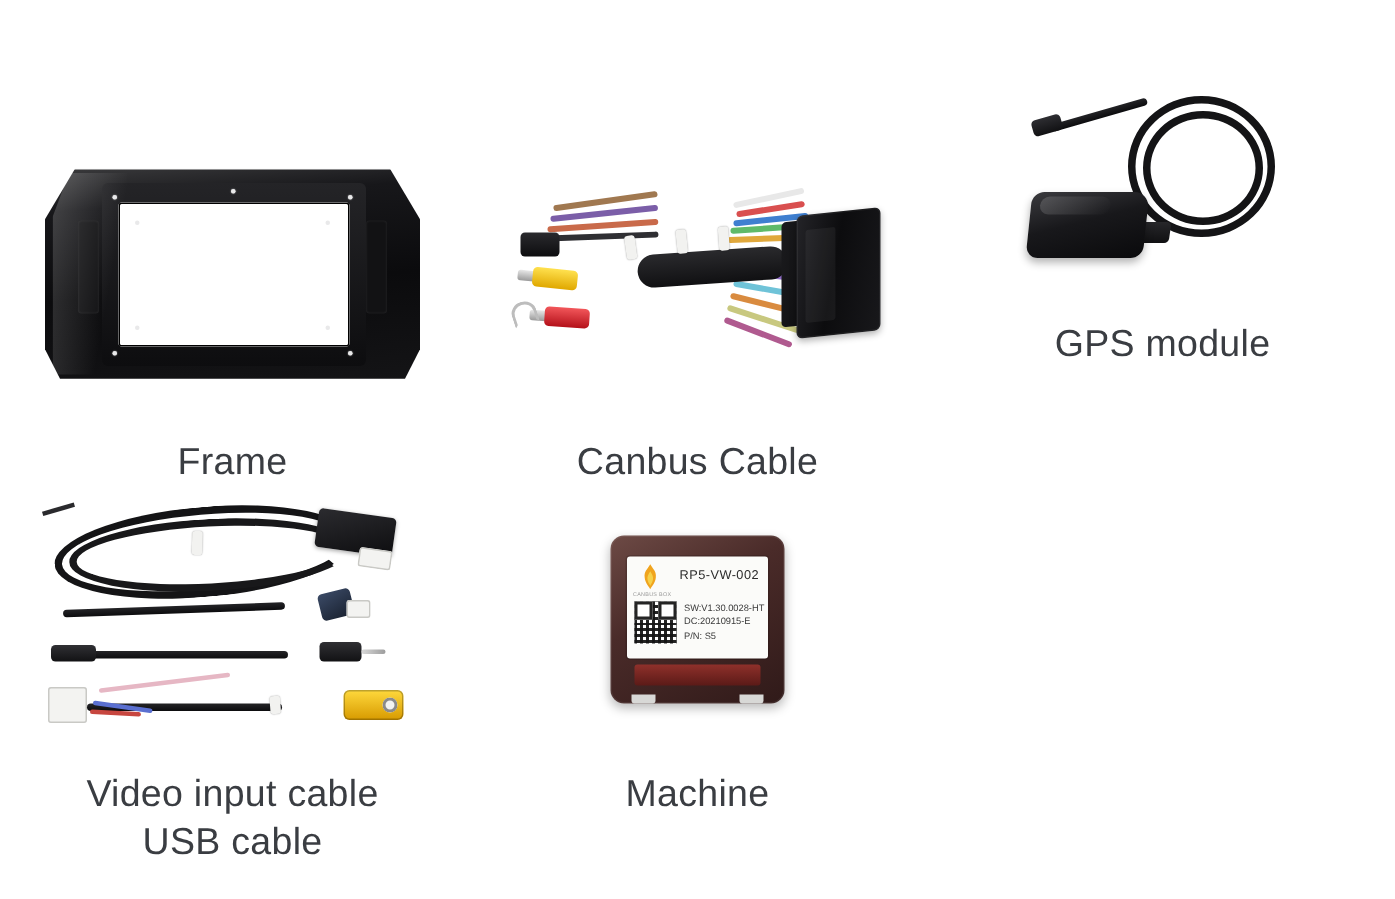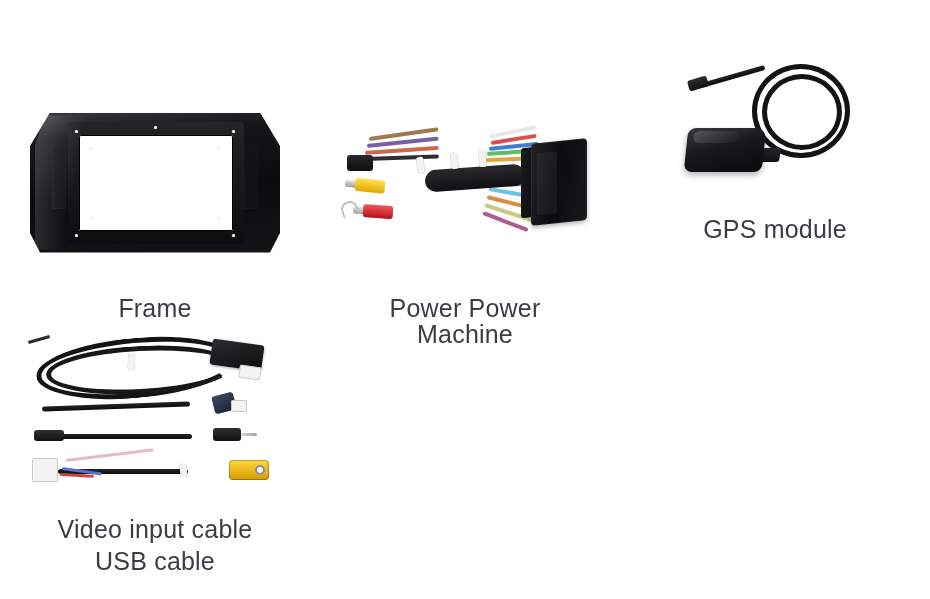--- a/index.html
+++ b/index.html
@@ -359,21 +359,21 @@
             <div class="rca-tip"></div>
               <div class="rca-body yellow"></div>
           </div>
           <div class="rca" style="left:14px; top:78px; transform:rotate(4deg);">
             <div class="rca-tip"></div>
               <div class="rca-body red"></div>
           </div>
           <div class="spade" style="left:2px; top:74px; transform:rotate(-18deg);"></div>
         </div>
       </div>
-      <div class="caption">Power Power</div>
+      <div class="caption">Canbus Cable</div>
     </div>
 
     <div class="cell r2">
       <div class="art">
         <div class="gps">
           <div class="gps-loop" style="left:72px; top:16px; width:88px; height:84px;"></div>
           <div class="gps-loop" style="left:82px; top:26px; width:70px; height:66px;"></div>
           <div class="gps-tail"></div>
           <div class="gps-conn"></div>
           <div class="gps-neck"></div>
@@ -409,17 +409,38 @@
           <div class="wire" style="left:32px; bottom:12px; width:34px; height:3px; background:#c7463f; transform:rotate(3deg);"></div>
           <div class="tie" style="left:152px; bottom:12px; height:12px; transform:rotate(-4deg);"></div>
           <div class="rca-jack" style="right:14px; bottom:8px;"></div>
         </div>
       </div>
       <div class="caption">Video input cable
 USB cable</div>
     </div>
 
     <div class="cell r2">
+      <div class="art">
+        <div class="canbus">
+          <div class="canbus-label">
+            <svg class="cb-logo" viewBox="0 0 14 18">
+              <path d="M7 0 C9.5 4 11.5 5.5 11 9.5 C10.6 13.4 8.6 15 7 18 C5.4 15 3.4 13.4 3 9.5 C2.5 5.5 4.5 4 7 0 Z" fill="#f0a41e"></path>
+              <path d="M7 5 C8.4 7.4 9.3 8.6 9 10.8 C8.7 12.8 7.9 13.8 7 15.4 C6.1 13.8 5.3 12.8 5 10.8 C4.7 8.6 5.6 7.4 7 5 Z" fill="#f6d14a"></path>
+            </svg>
+            <div class="cb-model">RP5-VW-002</div>
+            <div class="cb-brand">CANBUS BOX</div>
+            <div class="cb-qr"></div>
+            <div class="cb-specs">
+              <div>SW:V1.30.0028-HT</div>
+              <div>DC:20210915-E</div>
+              <div>P/N: S5</div>
+            </div>
+          </div>
+          <div class="canbus-strip"></div>
+          <div class="canbus-foot" style="left:14px;"></div>
+          <div class="canbus-foot" style="right:14px;"></div>
+        </div>
+      </div>
       <div class="caption">Machine</div>
     </div>
 
   </div>
 </div>
 
 </body></html>

